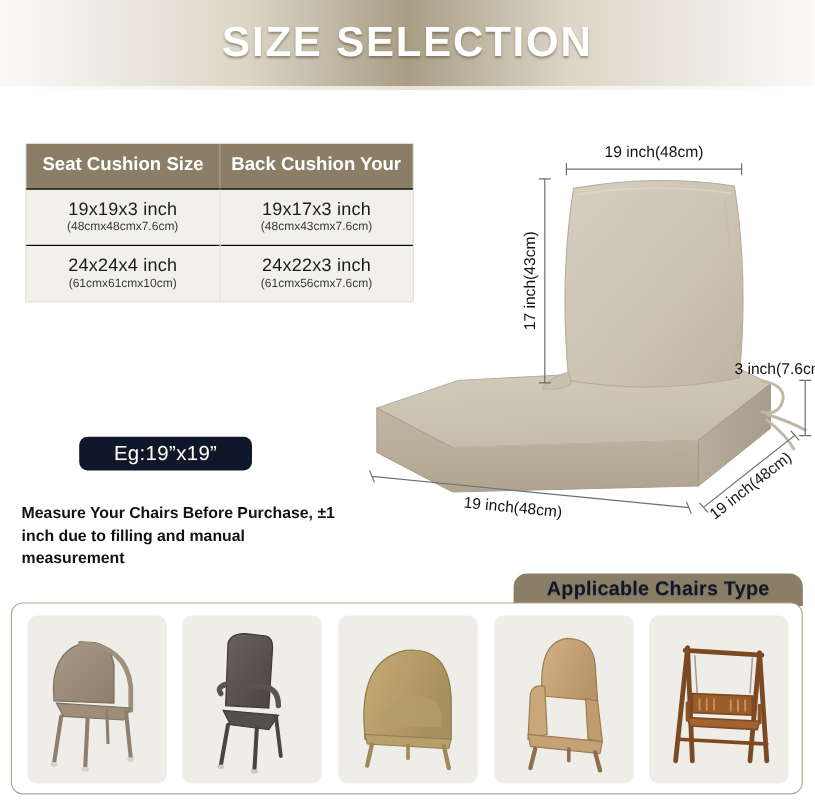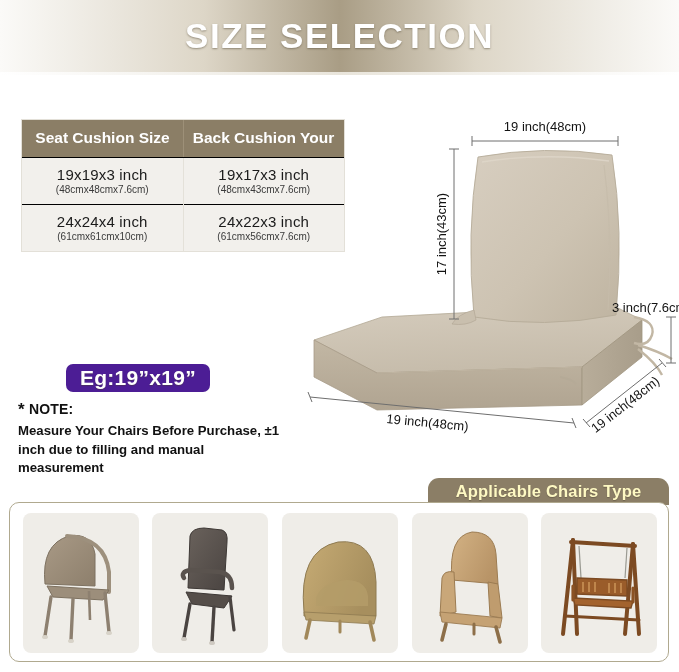--- a/index.html
+++ b/index.html
@@ -91,24 +91,24 @@
     margin-top: 1px;
     white-space: nowrap;
   }
 
   
   #eg-badge {
     position: absolute;
     left: 66px; top: 364px;
     width: 144px; height: 28px;
     border-radius: 7px;
-    background: #4c1d95;
+    background: #0f172a;
     color: #ffffff;
-    font-size: 21px;
-    font-weight: bold;
+    font-size: 17px;
+    font-weight: normal;
     display: flex;
     align-items: center;
     justify-content: center;
     letter-spacing: .3px;
     text-shadow: 0 1px 1px rgba(70,62,45,.45);
   }
 
   
   #note-block {
     position: absolute;
@@ -120,21 +120,21 @@
     font-weight: bold;
     color: #111;
     letter-spacing: .2px;
   }
   #note-heading .star { font-size: 17px; vertical-align: -1px; }
   #note-text {
     font-size: 13.2px;
     font-weight: bold;
     color: #111;
     line-height: 1.42;
-    margin-top: 2px;
+    margin-top: 19px;
     width: 275px;
   }
 
   
   #cushion-figure {
     position: absolute;
     left: 282px; top: 105px;
     width: 409px; height: 370px;
   }
   #cushion-figure svg { display: block; }
@@ -156,21 +156,21 @@
     position: absolute;
     left: 428px; top: 478px;
     width: 241px; height: 27px;
     background: #8b7e66;
     border-radius: 11px 11px 0 0;
     display: flex;
     align-items: center;
     justify-content: center;
   }
   #chairs-tab-label {
-    color: #fef9c3;
+    color: #0f172a;
     font-size: 16.5px;
     font-weight: bold;
     letter-spacing: .2px;
     text-shadow: 0 1px 1px rgba(70,62,45,.4);
   }
   #chairs-row {
     position: absolute;
     left: 0; top: 0;
     width: 660px; height: 160px;
     display: flex;
@@ -228,24 +228,20 @@
       </td>
     </tr>
   </tbody>
 </table>
 
 <div id="eg-badge">
   <span>Eg:19”x19”</span>
 </div>
 
 <div id="note-block">
-  <div id="note-heading">
-    <span class="star">*</span>
-    <span>NOTE:</span>
-  </div>
   <div id="note-text">Measure Your Chairs Before Purchase,  ±1 inch due to filling and manual measurement</div>
 </div>
 
 <div id="cushion-figure">
   <svg width="409" height="370" viewBox="0 0 409 370" xmlns="http://www.w3.org/2000/svg">
     <defs>
       <linearGradient id="backFace" x1="0" y1="0" x2="1" y2="1">
         <stop offset="0%" stop-color="#d7cec0"></stop>
         <stop offset="55%" stop-color="#cdc3b2"></stop>
         <stop offset="100%" stop-color="#bfb4a1"></stop>

